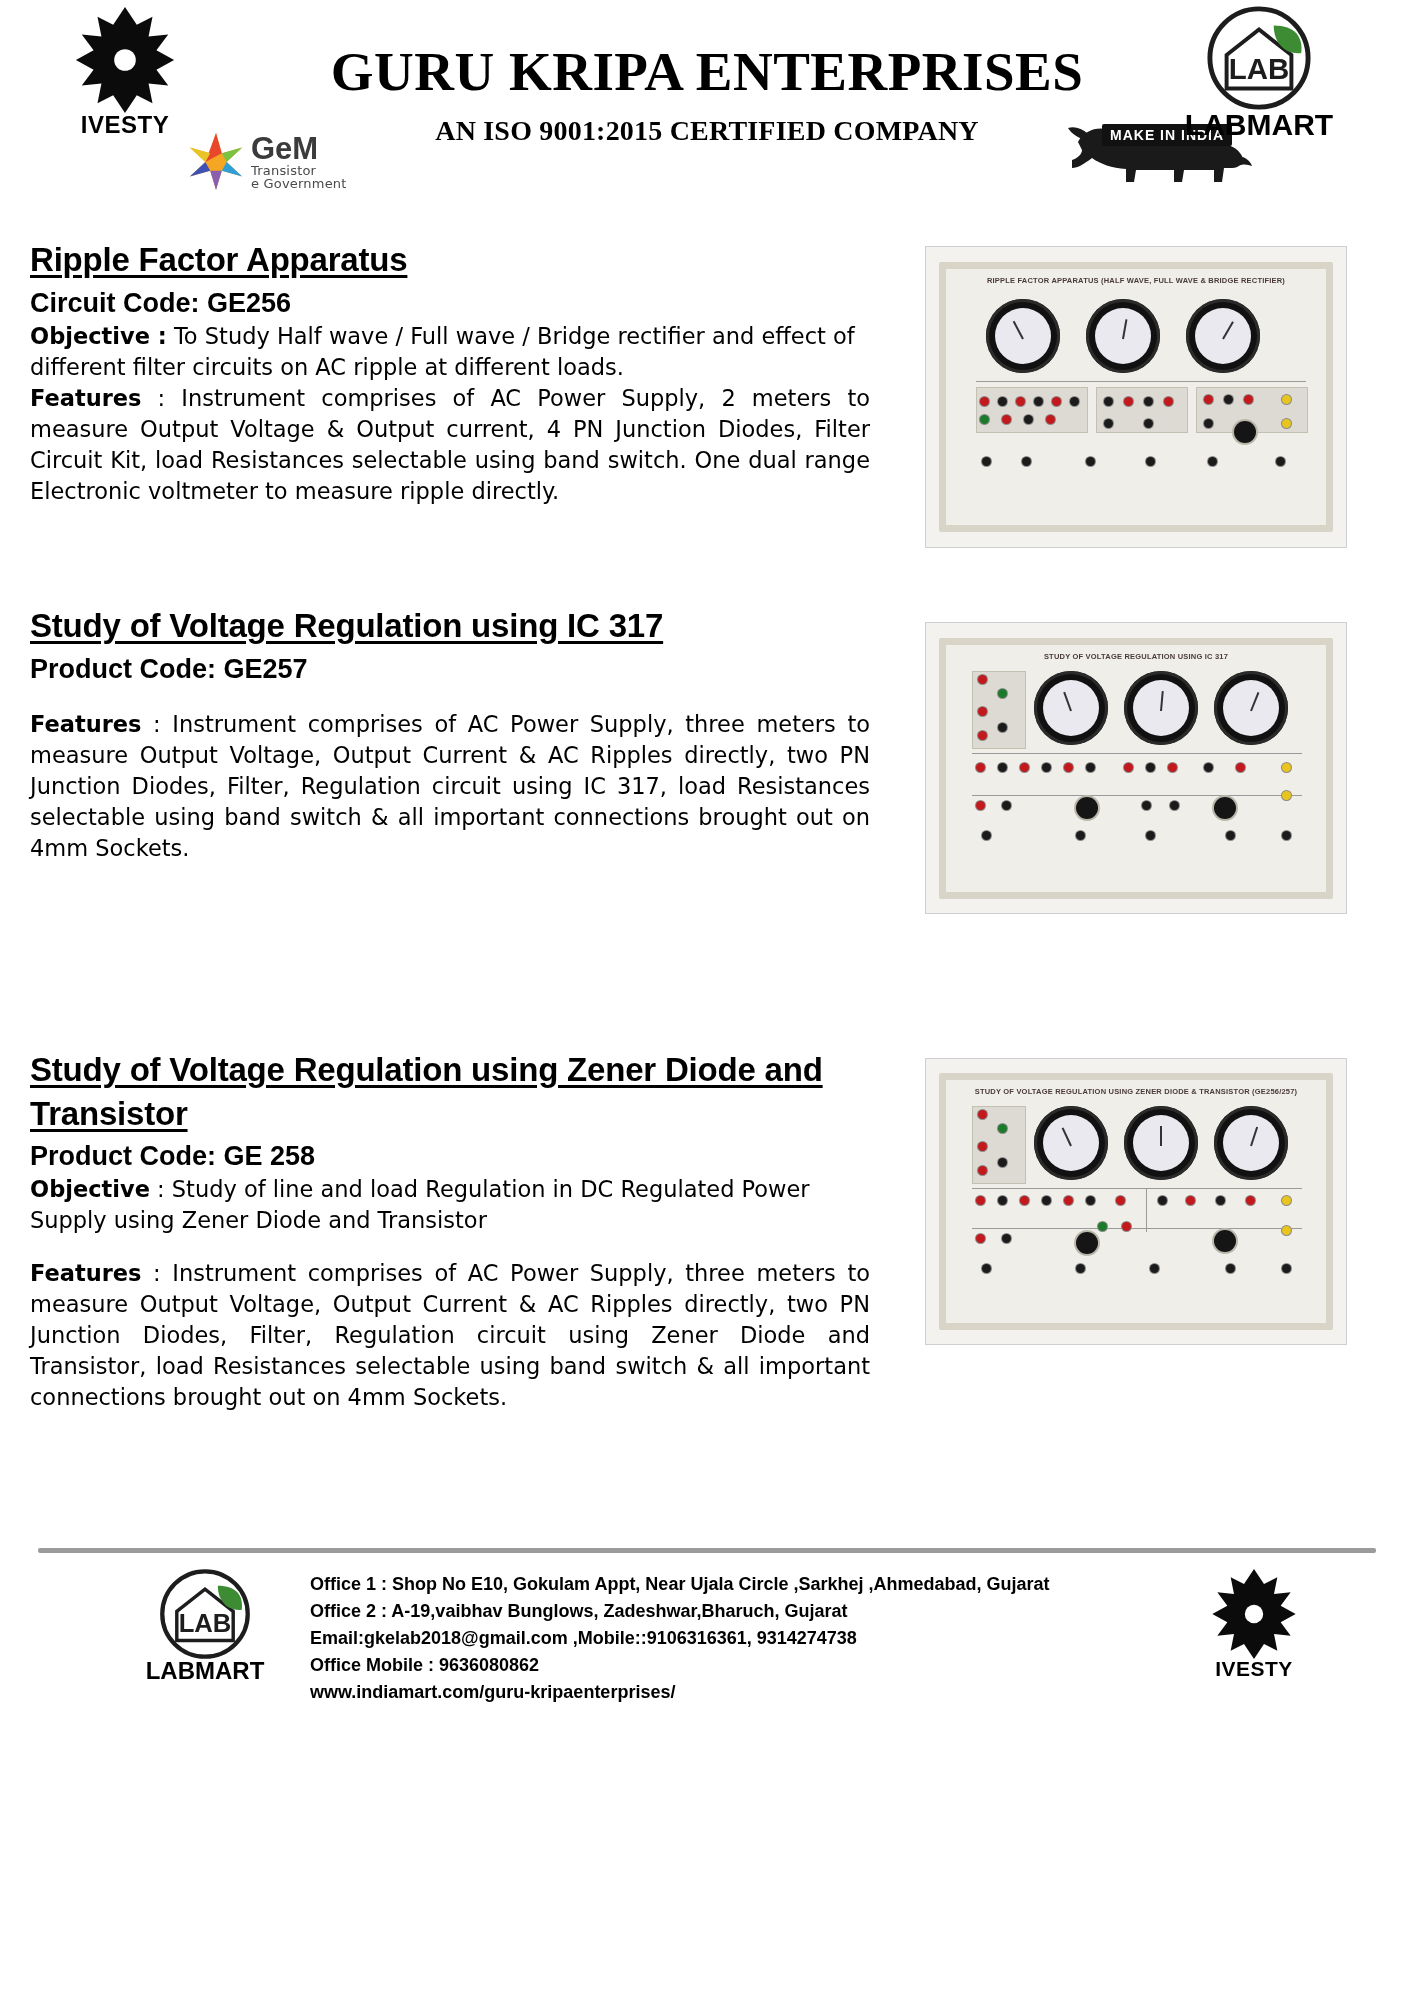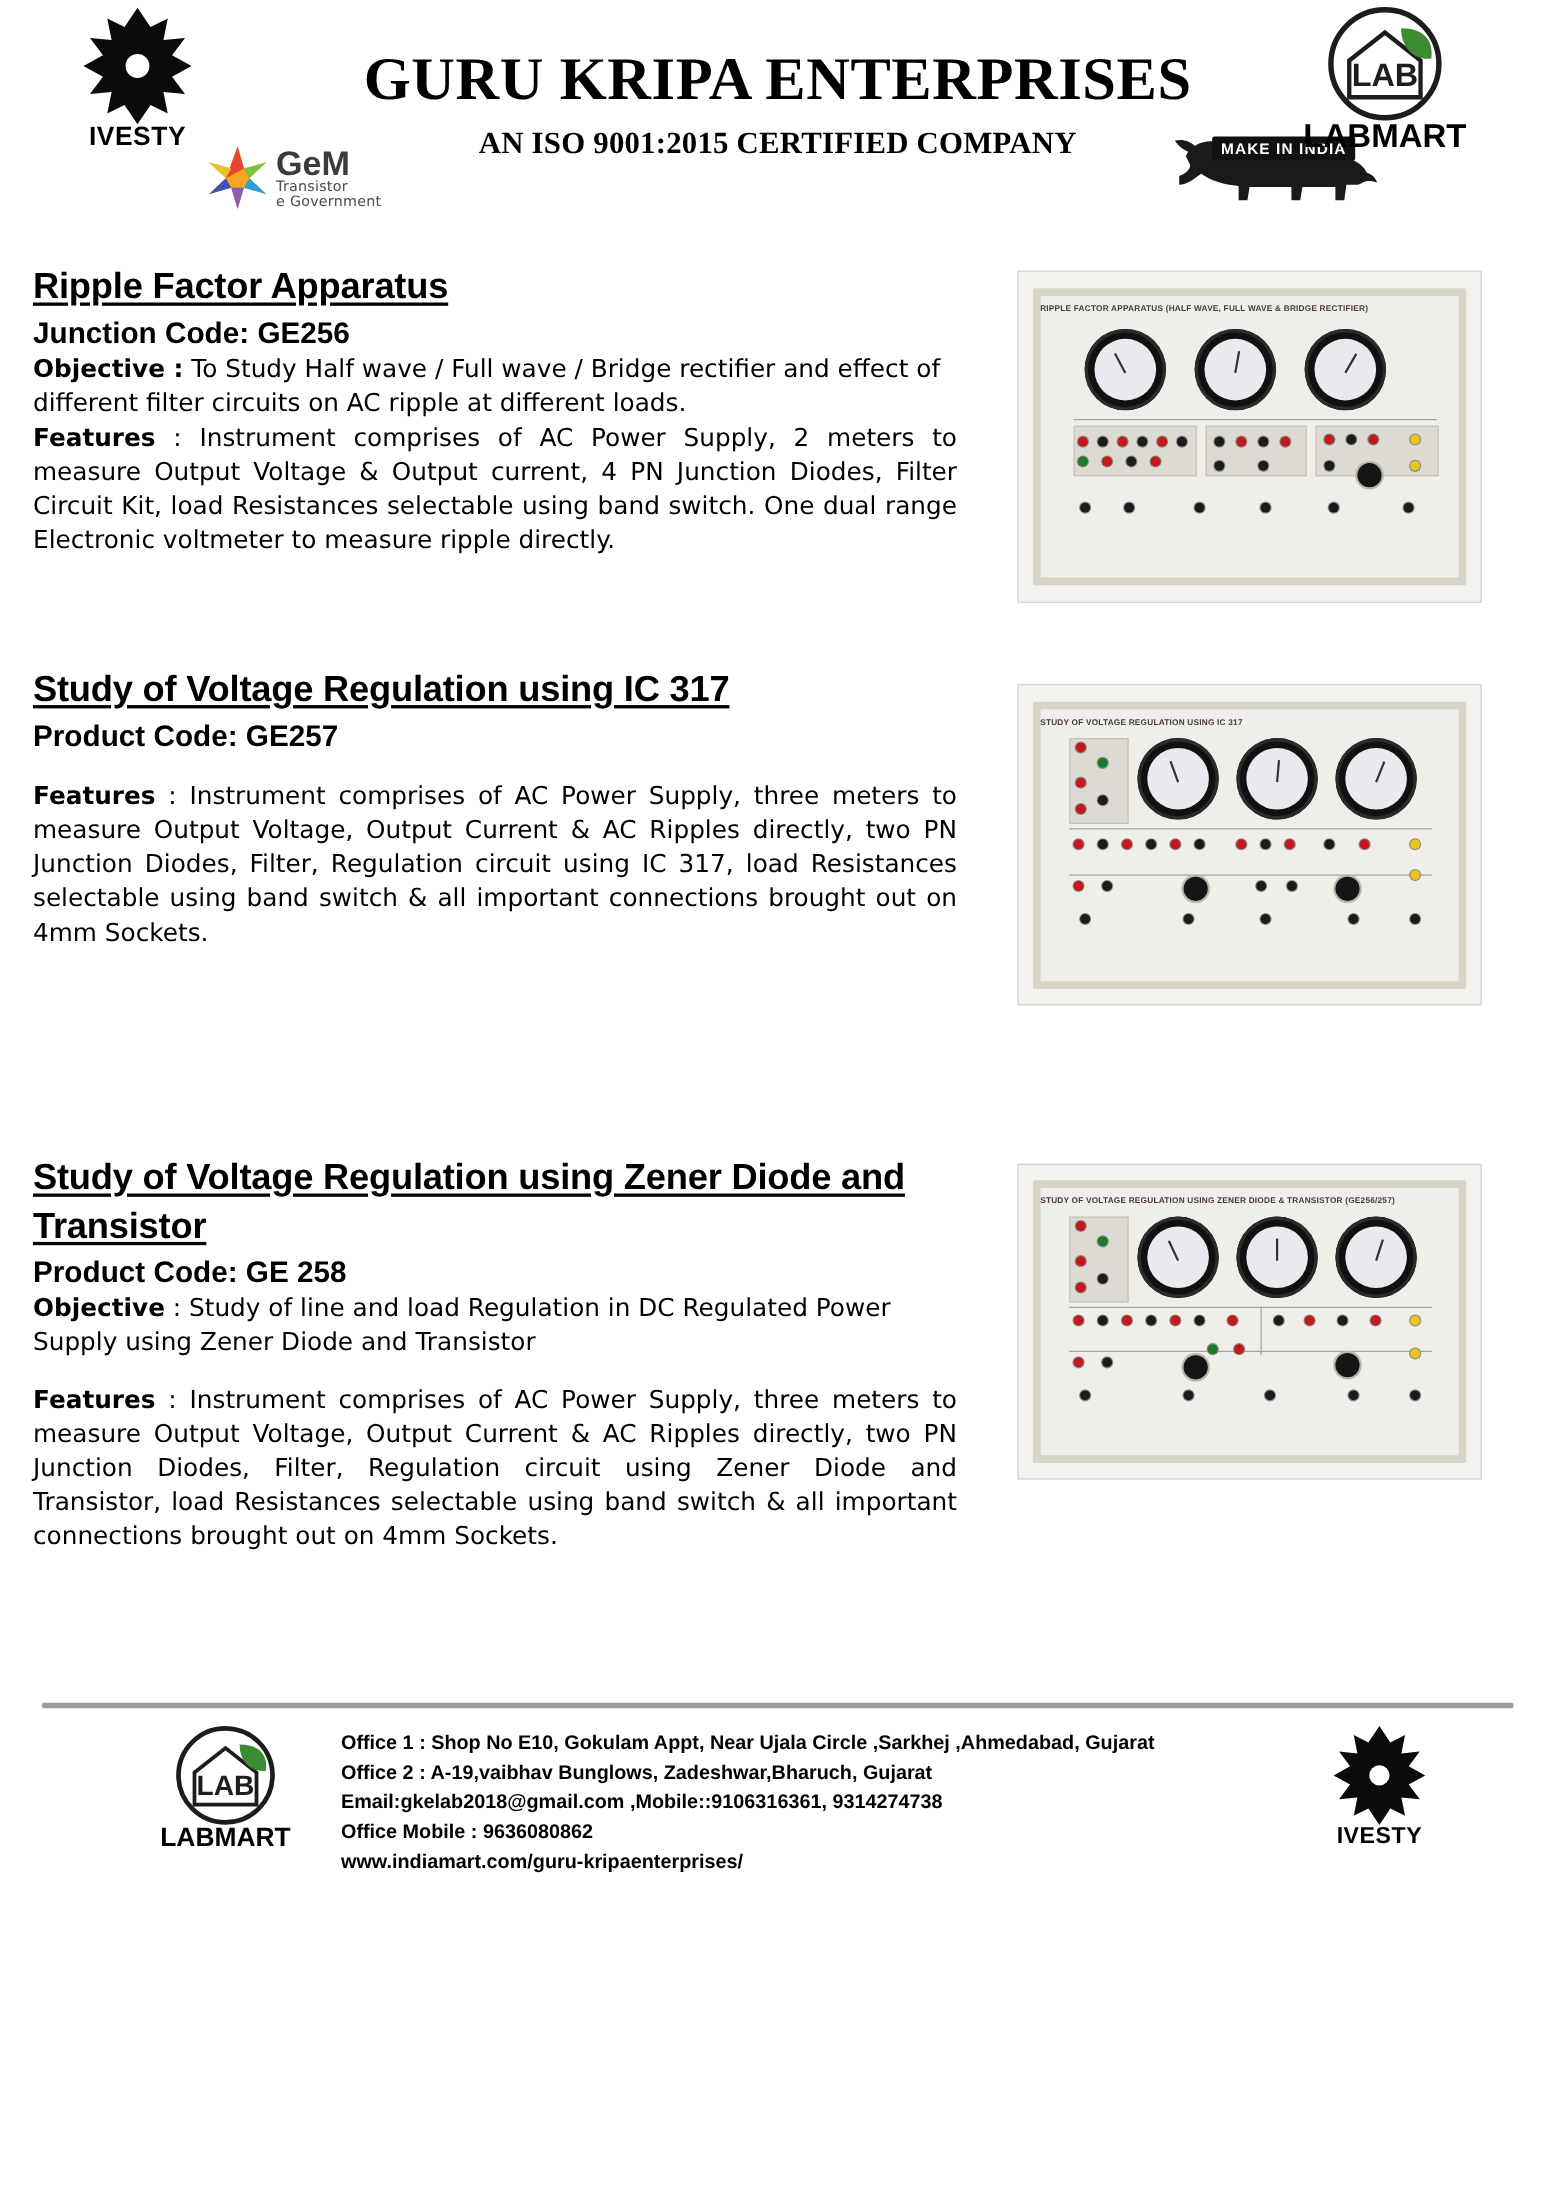--- a/index.html
+++ b/index.html
@@ -192,21 +192,21 @@
     background: #efeee8;
     border: 7px solid #d8d5c8;
     box-sizing: border-box;
     border-radius: 2px;
   }
   .panel-title {
     position: absolute;
     top: 7px;
     left: 0;
     right: 0;
-    text-align: left;
+    text-align: center;
     font-size: 7.5px;
     font-family: "Liberation Sans", sans-serif;
     font-weight: bold;
     color: #4a3a3a;
     letter-spacing: .2px;
   }
   .meter {
     position: absolute;
     width: 74px;
     height: 74px;
@@ -368,21 +368,21 @@
       </svg>
       <div class="labmart-text">LABMART</div>
     </div>
   </div>
 
   <div class="content">
 
     <div class="section" style="min-height:330px;">
       <div class="text-col">
         <h2 class="prod-title">Ripple Factor Apparatus </h2>
-        <div class="prod-code">Junction Code: GE256</div>
+        <div class="prod-code">Circuit Code: GE256</div>
         <p class="body nojust"><span class="lbl">Objective :</span><span>  To Study Half wave / Full wave / Bridge rectifier and effect of different filter circuits on AC ripple at different loads.</span></p>
         <p class="body"><span class="lbl">Features</span><span> : Instrument comprises of AC Power Supply, 2 meters to measure Output Voltage &amp; Output current, 4 PN Junction Diodes, Filter Circuit Kit, load Resistances selectable using band switch. One dual range Electronic voltmeter to measure ripple directly.</span></p>
       </div>
 
       <div class="photo" style="left:895px; top:8px; width:420px; height:300px;">
         <div class="panel-frame">
           <div class="panel-title">RIPPLE FACTOR APPARATUS (HALF WAVE, FULL WAVE &amp; BRIDGE RECTIFIER)</div>
           <div class="meter" style="left:40px; top:30px;">
               <div class="needle"></div>
             </div>

